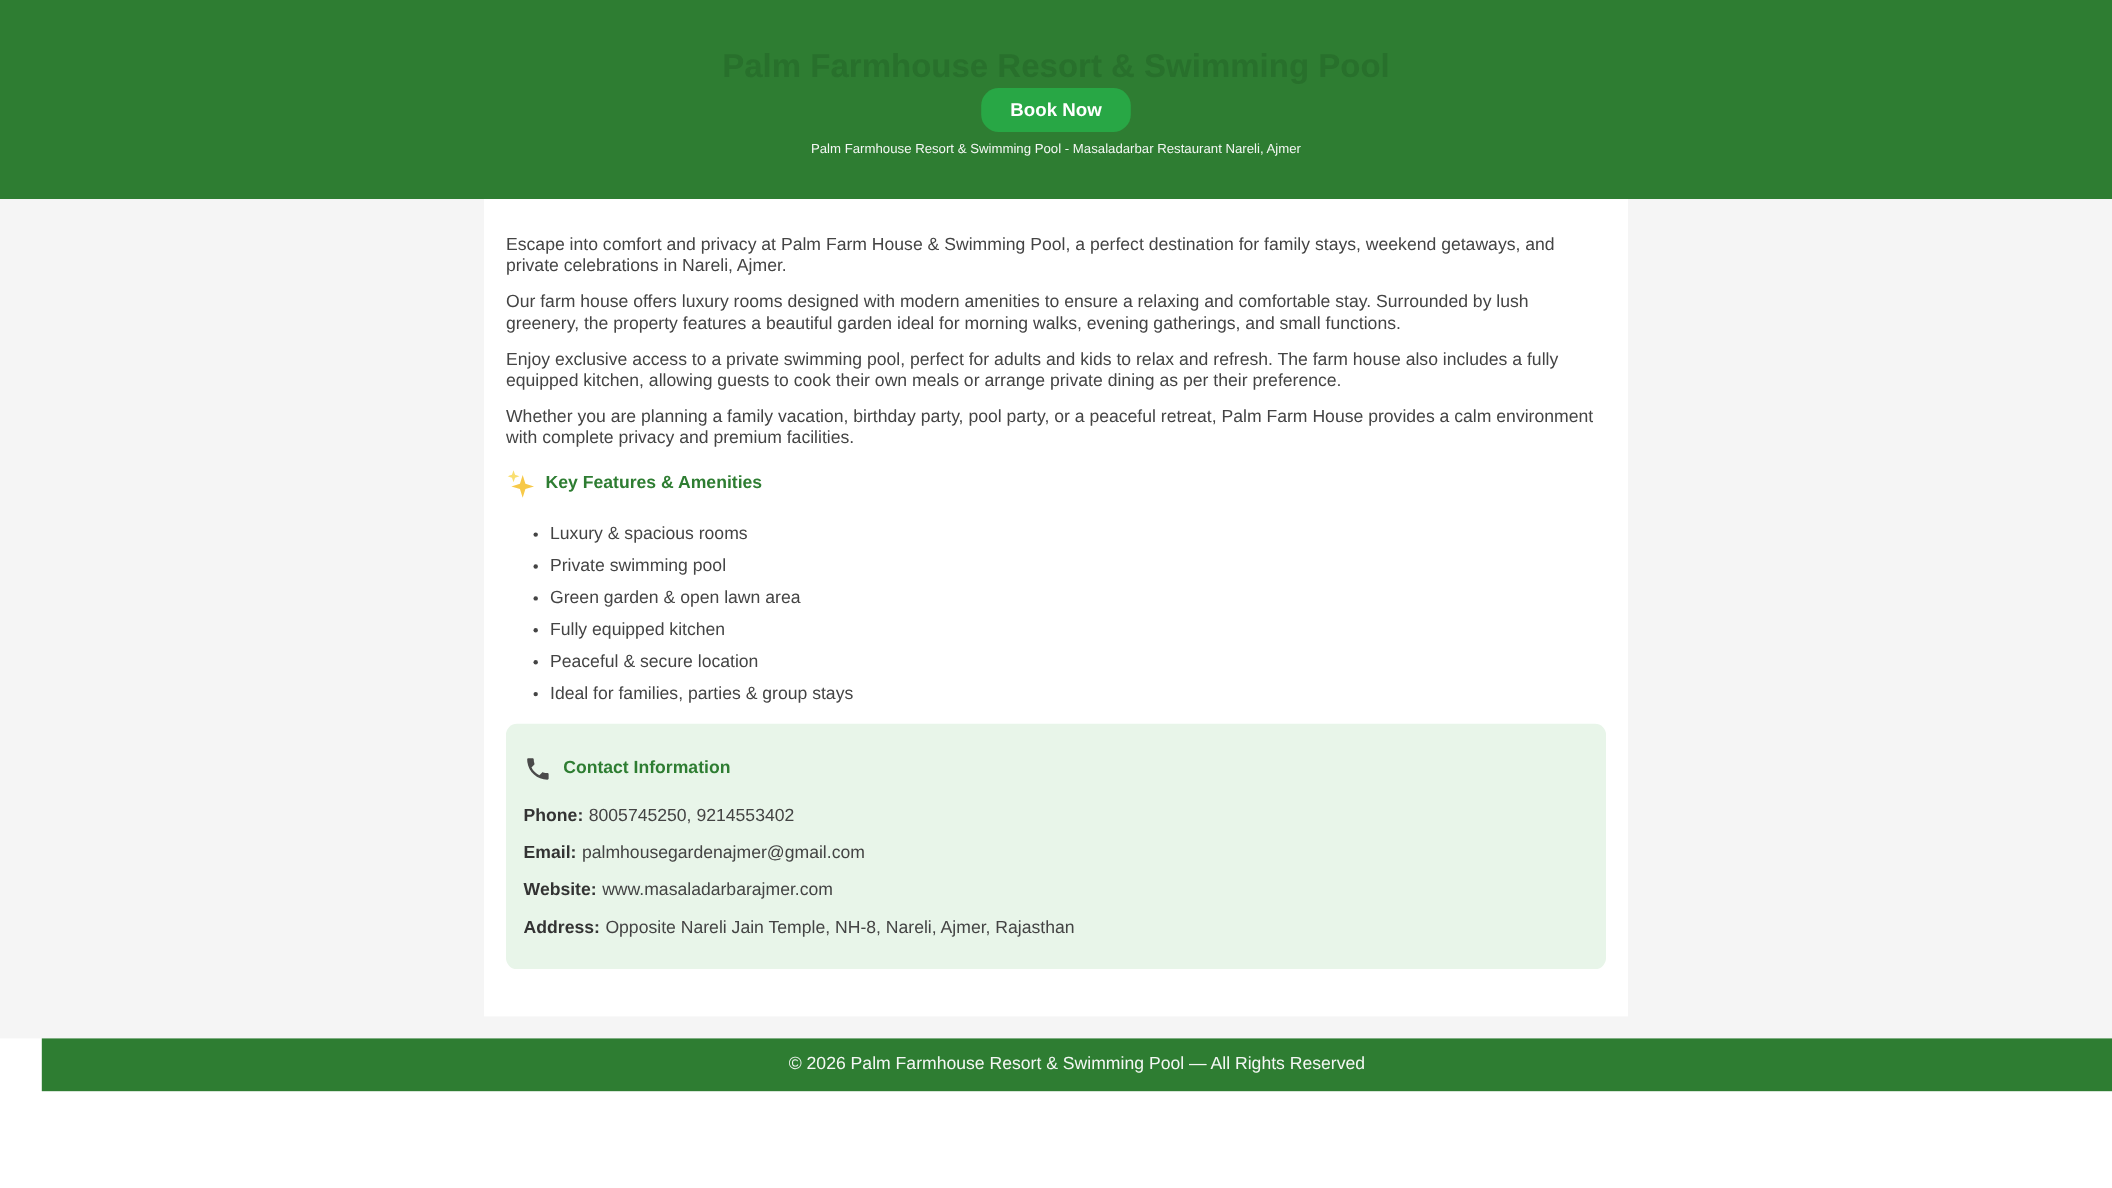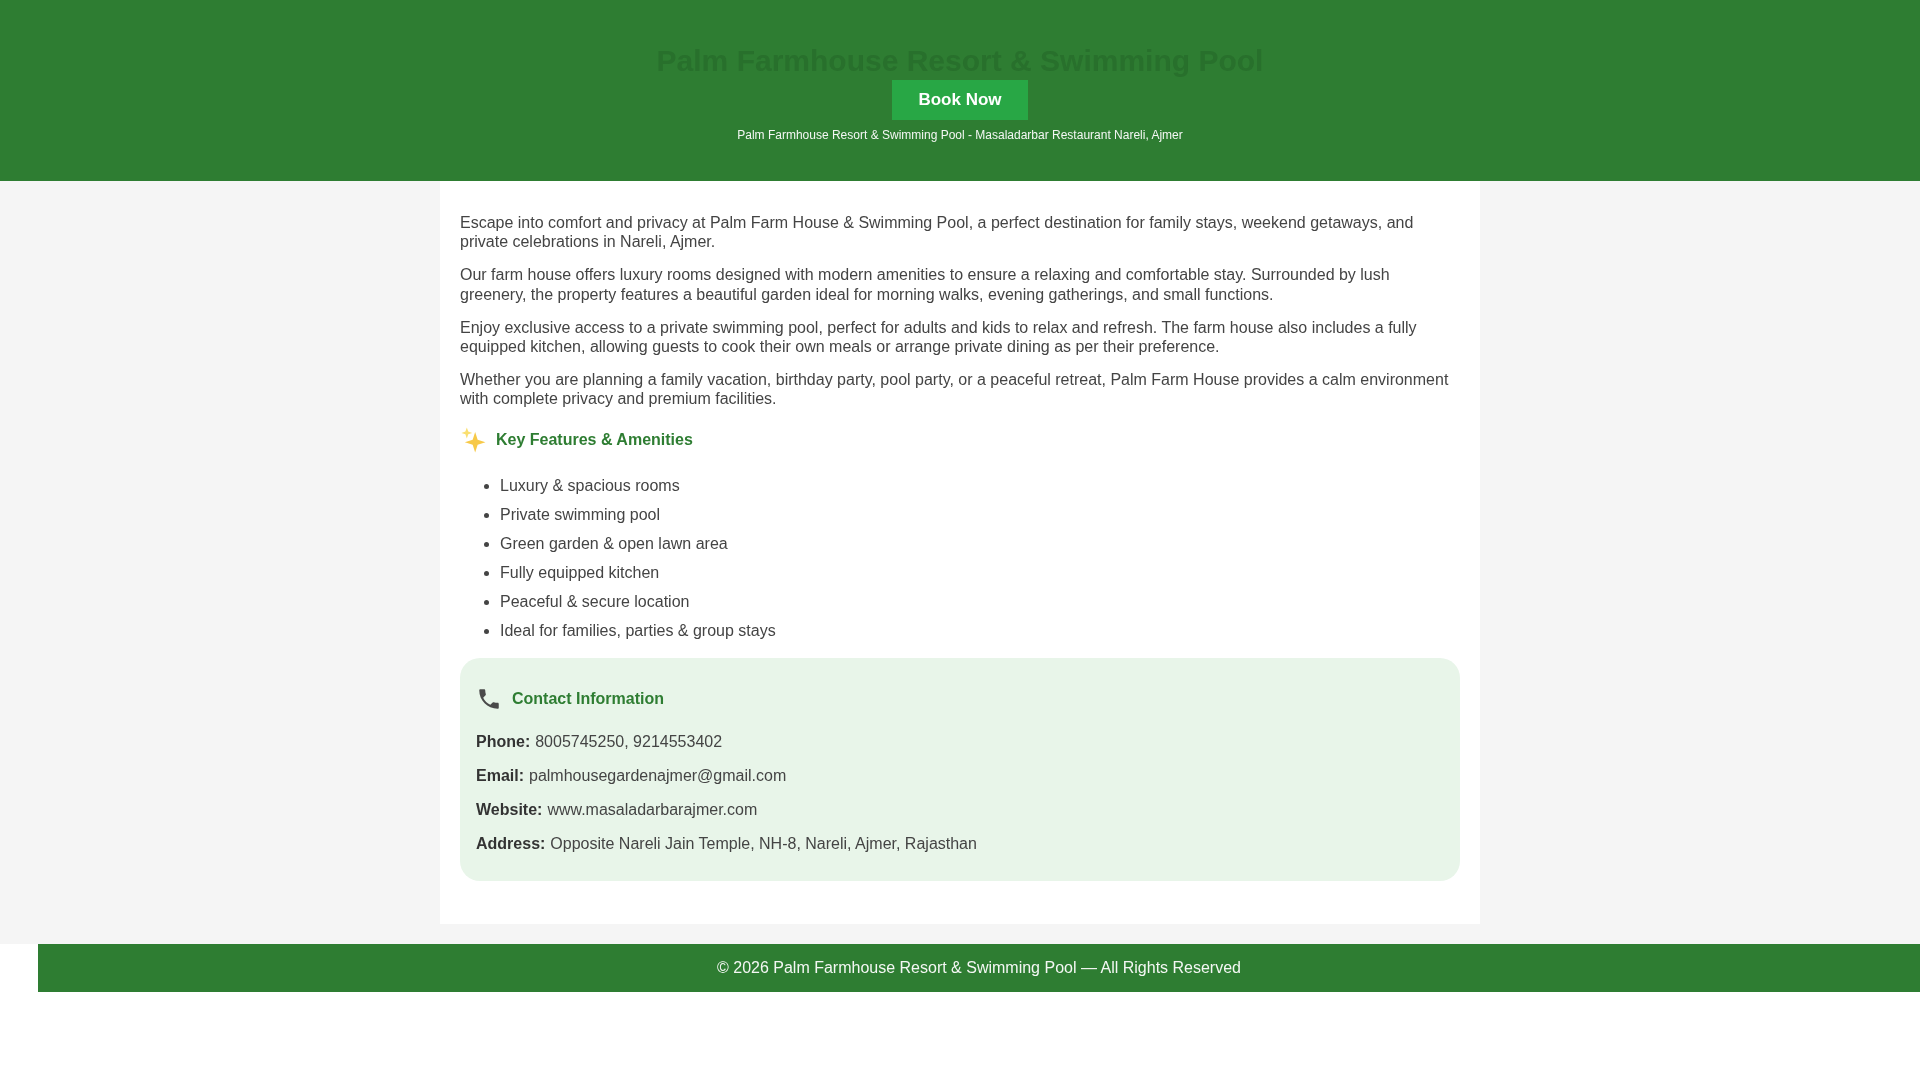--- a/index.html
+++ b/index.html
@@ -35,21 +35,21 @@
     display: block;
     margin: 4px auto 0;
     padding: 10px 26px;
     background: #28a745;
     color: #ffffff;
     font-family: inherit;
     font-size: 17px;
     font-weight: bold;
     line-height: 20px;
     border: none;
-    border-radius: 0;
+    border-radius: 16px;
     cursor: pointer;
   }
   .tagline {
     margin: 5px 0 0;
     font-size: 12px;
     line-height: 20px;
     color: #f4f7f4;
   }
 
   
@@ -83,21 +83,21 @@
   }
   .feature-item {
     font-size: 16px;
     line-height: 1.2;
     color: #444444;
     margin: 0 0 10px;
   }
 
   .contact-box {
     background: #e8f5e9;
-    border-radius: 20px;
+    border-radius: 10px;
     margin-top: 17px;
     padding: 28px 24px 28px 16px;
   }
   .contact-title { margin: 0 0 20px; }
   .contact-row {
     margin: 0 0 15px;
     font-size: 16px;
     line-height: 1.2;
     color: #444444;
   }

